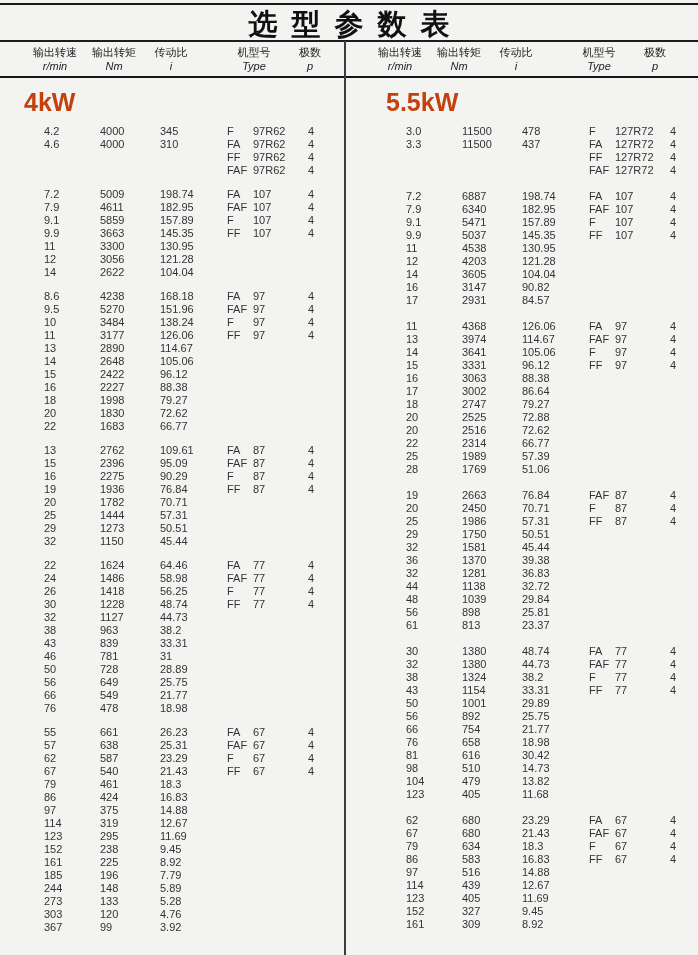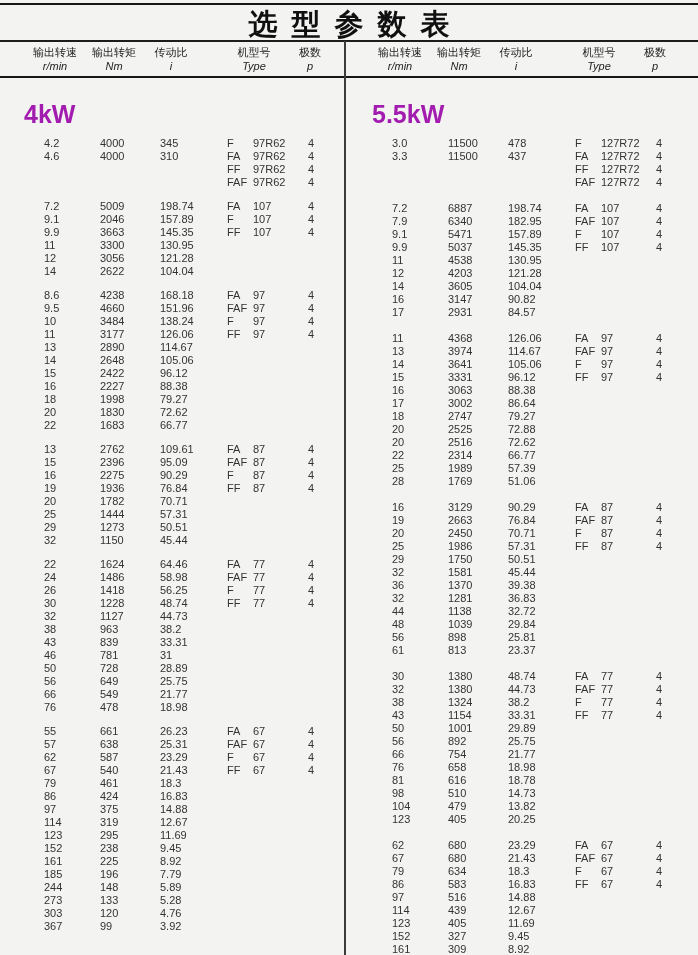--- a/index.html
+++ b/index.html
@@ -28,25 +28,25 @@
   .hh-left  { left: 0;     width: 345px; }
   .hh-right { left: 345px; width: 353px; }
   .hcell { position: absolute; top: 3px; width: 90px; text-align: center; }
   .hlabel { font-size: 11px; line-height: 14px; color: #222; }
   .hunit  { font-size: 11px; line-height: 14px; color: #222; font-style: italic; }
   .hc0 { left: 10px; }  .hc1 { left: 69px; }  .hc2 { left: 126px; }
   .hc3 { left: 209px; } .hc4 { left: 265px; }
 
   .body { position: absolute; top: 78px; left: 0; right: 0; bottom: 0; display: flex; }
   .half { width: 345px; box-sizing: border-box; }
-  .half.right { width: 353px; padding-left: 3px; }
+  .half.right { width: 353px; padding-left: 17px; }
 
   .power {
-    margin: 22px 0 9px 24px;
-    font-size: 25px; line-height: 28px; font-weight: bold; color: #a21caf;
+    margin: 10px 0 9px 24px;
+    font-size: 25px; line-height: 28px; font-weight: bold; color: #c2410c;
   }
   .group { margin-bottom: 11px; }
   .half.right .group { margin-bottom: 13px; }
   .row { height: 13px; line-height: 13px; font-size: 11px; padding-left: 44px; white-space: nowrap; color: #333; }
   .cell { display: inline-block; vertical-align: top; overflow: hidden; }
   .c-s { width: 56px; }
   .c-t { width: 60px; }
   .c-r { width: 67px; }
   .c-c { width: 26px; }
   .c-m { width: 55px; }
@@ -114,29 +114,30 @@
       <h2 class="power">4kW</h2>
       <div class="groups">
           <div class="group">
             <div class="row"><span class="cell c-s">4.2</span><span class="cell c-t">4000</span><span class="cell c-r">345</span><span class="cell c-c">F</span><span class="cell c-m">97R62</span><span class="cell c-p">4</span></div>
             <div class="row"><span class="cell c-s">4.6</span><span class="cell c-t">4000</span><span class="cell c-r">310</span><span class="cell c-c">FA</span><span class="cell c-m">97R62</span><span class="cell c-p">4</span></div>
             <div class="row"><span class="cell c-s"></span><span class="cell c-t"></span><span class="cell c-r"></span><span class="cell c-c">FF</span><span class="cell c-m">97R62</span><span class="cell c-p">4</span></div>
             <div class="row"><span class="cell c-s"></span><span class="cell c-t"></span><span class="cell c-r"></span><span class="cell c-c">FAF</span><span class="cell c-m">97R62</span><span class="cell c-p">4</span></div>
           </div>
           <div class="group">
             <div class="row"><span class="cell c-s">7.2</span><span class="cell c-t">5009</span><span class="cell c-r">198.74</span><span class="cell c-c">FA</span><span class="cell c-m">107</span><span class="cell c-p">4</span></div>
-            <div class="row"><span class="cell c-s">9.1</span><span class="cell c-t">2046</span><span class="cell c-r">157.89</span><span class="cell c-c">F</span><span class="cell c-m">107</span><span class="cell c-p">4</span></div>
+            <div class="row"><span class="cell c-s">7.9</span><span class="cell c-t">4611</span><span class="cell c-r">182.95</span><span class="cell c-c">FAF</span><span class="cell c-m">107</span><span class="cell c-p">4</span></div>
+            <div class="row"><span class="cell c-s">9.1</span><span class="cell c-t">5859</span><span class="cell c-r">157.89</span><span class="cell c-c">F</span><span class="cell c-m">107</span><span class="cell c-p">4</span></div>
             <div class="row"><span class="cell c-s">9.9</span><span class="cell c-t">3663</span><span class="cell c-r">145.35</span><span class="cell c-c">FF</span><span class="cell c-m">107</span><span class="cell c-p">4</span></div>
             <div class="row"><span class="cell c-s">11</span><span class="cell c-t">3300</span><span class="cell c-r">130.95</span><span class="cell c-c"></span><span class="cell c-m"></span><span class="cell c-p"></span></div>
             <div class="row"><span class="cell c-s">12</span><span class="cell c-t">3056</span><span class="cell c-r">121.28</span><span class="cell c-c"></span><span class="cell c-m"></span><span class="cell c-p"></span></div>
             <div class="row"><span class="cell c-s">14</span><span class="cell c-t">2622</span><span class="cell c-r">104.04</span><span class="cell c-c"></span><span class="cell c-m"></span><span class="cell c-p"></span></div>
           </div>
           <div class="group">
             <div class="row"><span class="cell c-s">8.6</span><span class="cell c-t">4238</span><span class="cell c-r">168.18</span><span class="cell c-c">FA</span><span class="cell c-m">97</span><span class="cell c-p">4</span></div>
-            <div class="row"><span class="cell c-s">9.5</span><span class="cell c-t">4660</span><span class="cell c-r">151.96</span><span class="cell c-c">FAF</span><span class="cell c-m">97</span><span class="cell c-p">4</span></div>
+            <div class="row"><span class="cell c-s">9.5</span><span class="cell c-t">5270</span><span class="cell c-r">151.96</span><span class="cell c-c">FAF</span><span class="cell c-m">97</span><span class="cell c-p">4</span></div>
             <div class="row"><span class="cell c-s">10</span><span class="cell c-t">3484</span><span class="cell c-r">138.24</span><span class="cell c-c">F</span><span class="cell c-m">97</span><span class="cell c-p">4</span></div>
             <div class="row"><span class="cell c-s">11</span><span class="cell c-t">3177</span><span class="cell c-r">126.06</span><span class="cell c-c">FF</span><span class="cell c-m">97</span><span class="cell c-p">4</span></div>
             <div class="row"><span class="cell c-s">13</span><span class="cell c-t">2890</span><span class="cell c-r">114.67</span><span class="cell c-c"></span><span class="cell c-m"></span><span class="cell c-p"></span></div>
             <div class="row"><span class="cell c-s">14</span><span class="cell c-t">2648</span><span class="cell c-r">105.06</span><span class="cell c-c"></span><span class="cell c-m"></span><span class="cell c-p"></span></div>
             <div class="row"><span class="cell c-s">15</span><span class="cell c-t">2422</span><span class="cell c-r">96.12</span><span class="cell c-c"></span><span class="cell c-m"></span><span class="cell c-p"></span></div>
             <div class="row"><span class="cell c-s">16</span><span class="cell c-t">2227</span><span class="cell c-r">88.38</span><span class="cell c-c"></span><span class="cell c-m"></span><span class="cell c-p"></span></div>
             <div class="row"><span class="cell c-s">18</span><span class="cell c-t">1998</span><span class="cell c-r">79.27</span><span class="cell c-c"></span><span class="cell c-m"></span><span class="cell c-p"></span></div>
             <div class="row"><span class="cell c-s">20</span><span class="cell c-t">1830</span><span class="cell c-r">72.62</span><span class="cell c-c"></span><span class="cell c-m"></span><span class="cell c-p"></span></div>
             <div class="row"><span class="cell c-s">22</span><span class="cell c-t">1683</span><span class="cell c-r">66.77</span><span class="cell c-c"></span><span class="cell c-m"></span><span class="cell c-p"></span></div>
           </div>
@@ -212,21 +213,20 @@
             <div class="row"><span class="cell c-s">16</span><span class="cell c-t">3063</span><span class="cell c-r">88.38</span><span class="cell c-c"></span><span class="cell c-m"></span><span class="cell c-p"></span></div>
             <div class="row"><span class="cell c-s">17</span><span class="cell c-t">3002</span><span class="cell c-r">86.64</span><span class="cell c-c"></span><span class="cell c-m"></span><span class="cell c-p"></span></div>
             <div class="row"><span class="cell c-s">18</span><span class="cell c-t">2747</span><span class="cell c-r">79.27</span><span class="cell c-c"></span><span class="cell c-m"></span><span class="cell c-p"></span></div>
             <div class="row"><span class="cell c-s">20</span><span class="cell c-t">2525</span><span class="cell c-r">72.88</span><span class="cell c-c"></span><span class="cell c-m"></span><span class="cell c-p"></span></div>
             <div class="row"><span class="cell c-s">20</span><span class="cell c-t">2516</span><span class="cell c-r">72.62</span><span class="cell c-c"></span><span class="cell c-m"></span><span class="cell c-p"></span></div>
             <div class="row"><span class="cell c-s">22</span><span class="cell c-t">2314</span><span class="cell c-r">66.77</span><span class="cell c-c"></span><span class="cell c-m"></span><span class="cell c-p"></span></div>
             <div class="row"><span class="cell c-s">25</span><span class="cell c-t">1989</span><span class="cell c-r">57.39</span><span class="cell c-c"></span><span class="cell c-m"></span><span class="cell c-p"></span></div>
             <div class="row"><span class="cell c-s">28</span><span class="cell c-t">1769</span><span class="cell c-r">51.06</span><span class="cell c-c"></span><span class="cell c-m"></span><span class="cell c-p"></span></div>
           </div>
           <div class="group">
-            <div class="row"><span class="cell c-s">16</span><span class="cell c-t">3129</span><span class="cell c-r">90.29</span><span class="cell c-c">FA</span><span class="cell c-m">87</span><span class="cell c-p">4</span></div>
             <div class="row"><span class="cell c-s">19</span><span class="cell c-t">2663</span><span class="cell c-r">76.84</span><span class="cell c-c">FAF</span><span class="cell c-m">87</span><span class="cell c-p">4</span></div>
             <div class="row"><span class="cell c-s">20</span><span class="cell c-t">2450</span><span class="cell c-r">70.71</span><span class="cell c-c">F</span><span class="cell c-m">87</span><span class="cell c-p">4</span></div>
             <div class="row"><span class="cell c-s">25</span><span class="cell c-t">1986</span><span class="cell c-r">57.31</span><span class="cell c-c">FF</span><span class="cell c-m">87</span><span class="cell c-p">4</span></div>
             <div class="row"><span class="cell c-s">29</span><span class="cell c-t">1750</span><span class="cell c-r">50.51</span><span class="cell c-c"></span><span class="cell c-m"></span><span class="cell c-p"></span></div>
             <div class="row"><span class="cell c-s">32</span><span class="cell c-t">1581</span><span class="cell c-r">45.44</span><span class="cell c-c"></span><span class="cell c-m"></span><span class="cell c-p"></span></div>
             <div class="row"><span class="cell c-s">36</span><span class="cell c-t">1370</span><span class="cell c-r">39.38</span><span class="cell c-c"></span><span class="cell c-m"></span><span class="cell c-p"></span></div>
             <div class="row"><span class="cell c-s">32</span><span class="cell c-t">1281</span><span class="cell c-r">36.83</span><span class="cell c-c"></span><span class="cell c-m"></span><span class="cell c-p"></span></div>
             <div class="row"><span class="cell c-s">44</span><span class="cell c-t">1138</span><span class="cell c-r">32.72</span><span class="cell c-c"></span><span class="cell c-m"></span><span class="cell c-p"></span></div>
             <div class="row"><span class="cell c-s">48</span><span class="cell c-t">1039</span><span class="cell c-r">29.84</span><span class="cell c-c"></span><span class="cell c-m"></span><span class="cell c-p"></span></div>
             <div class="row"><span class="cell c-s">56</span><span class="cell c-t">898</span><span class="cell c-r">25.81</span><span class="cell c-c"></span><span class="cell c-m"></span><span class="cell c-p"></span></div>
@@ -234,24 +234,24 @@
           </div>
           <div class="group">
             <div class="row"><span class="cell c-s">30</span><span class="cell c-t">1380</span><span class="cell c-r">48.74</span><span class="cell c-c">FA</span><span class="cell c-m">77</span><span class="cell c-p">4</span></div>
             <div class="row"><span class="cell c-s">32</span><span class="cell c-t">1380</span><span class="cell c-r">44.73</span><span class="cell c-c">FAF</span><span class="cell c-m">77</span><span class="cell c-p">4</span></div>
             <div class="row"><span class="cell c-s">38</span><span class="cell c-t">1324</span><span class="cell c-r">38.2</span><span class="cell c-c">F</span><span class="cell c-m">77</span><span class="cell c-p">4</span></div>
             <div class="row"><span class="cell c-s">43</span><span class="cell c-t">1154</span><span class="cell c-r">33.31</span><span class="cell c-c">FF</span><span class="cell c-m">77</span><span class="cell c-p">4</span></div>
             <div class="row"><span class="cell c-s">50</span><span class="cell c-t">1001</span><span class="cell c-r">29.89</span><span class="cell c-c"></span><span class="cell c-m"></span><span class="cell c-p"></span></div>
             <div class="row"><span class="cell c-s">56</span><span class="cell c-t">892</span><span class="cell c-r">25.75</span><span class="cell c-c"></span><span class="cell c-m"></span><span class="cell c-p"></span></div>
             <div class="row"><span class="cell c-s">66</span><span class="cell c-t">754</span><span class="cell c-r">21.77</span><span class="cell c-c"></span><span class="cell c-m"></span><span class="cell c-p"></span></div>
             <div class="row"><span class="cell c-s">76</span><span class="cell c-t">658</span><span class="cell c-r">18.98</span><span class="cell c-c"></span><span class="cell c-m"></span><span class="cell c-p"></span></div>
-            <div class="row"><span class="cell c-s">81</span><span class="cell c-t">616</span><span class="cell c-r">18.78</span><span class="cell c-c"></span><span class="cell c-m"></span><span class="cell c-p"></span></div>
+            <div class="row"><span class="cell c-s">81</span><span class="cell c-t">616</span><span class="cell c-r">30.42</span><span class="cell c-c"></span><span class="cell c-m"></span><span class="cell c-p"></span></div>
             <div class="row"><span class="cell c-s">98</span><span class="cell c-t">510</span><span class="cell c-r">14.73</span><span class="cell c-c"></span><span class="cell c-m"></span><span class="cell c-p"></span></div>
             <div class="row"><span class="cell c-s">104</span><span class="cell c-t">479</span><span class="cell c-r">13.82</span><span class="cell c-c"></span><span class="cell c-m"></span><span class="cell c-p"></span></div>
-            <div class="row"><span class="cell c-s">123</span><span class="cell c-t">405</span><span class="cell c-r">20.25</span><span class="cell c-c"></span><span class="cell c-m"></span><span class="cell c-p"></span></div>
+            <div class="row"><span class="cell c-s">123</span><span class="cell c-t">405</span><span class="cell c-r">11.68</span><span class="cell c-c"></span><span class="cell c-m"></span><span class="cell c-p"></span></div>
           </div>
           <div class="group">
             <div class="row"><span class="cell c-s">62</span><span class="cell c-t">680</span><span class="cell c-r">23.29</span><span class="cell c-c">FA</span><span class="cell c-m">67</span><span class="cell c-p">4</span></div>
             <div class="row"><span class="cell c-s">67</span><span class="cell c-t">680</span><span class="cell c-r">21.43</span><span class="cell c-c">FAF</span><span class="cell c-m">67</span><span class="cell c-p">4</span></div>
             <div class="row"><span class="cell c-s">79</span><span class="cell c-t">634</span><span class="cell c-r">18.3</span><span class="cell c-c">F</span><span class="cell c-m">67</span><span class="cell c-p">4</span></div>
             <div class="row"><span class="cell c-s">86</span><span class="cell c-t">583</span><span class="cell c-r">16.83</span><span class="cell c-c">FF</span><span class="cell c-m">67</span><span class="cell c-p">4</span></div>
             <div class="row"><span class="cell c-s">97</span><span class="cell c-t">516</span><span class="cell c-r">14.88</span><span class="cell c-c"></span><span class="cell c-m"></span><span class="cell c-p"></span></div>
             <div class="row"><span class="cell c-s">114</span><span class="cell c-t">439</span><span class="cell c-r">12.67</span><span class="cell c-c"></span><span class="cell c-m"></span><span class="cell c-p"></span></div>
             <div class="row"><span class="cell c-s">123</span><span class="cell c-t">405</span><span class="cell c-r">11.69</span><span class="cell c-c"></span><span class="cell c-m"></span><span class="cell c-p"></span></div>
             <div class="row"><span class="cell c-s">152</span><span class="cell c-t">327</span><span class="cell c-r">9.45</span><span class="cell c-c"></span><span class="cell c-m"></span><span class="cell c-p"></span></div>

